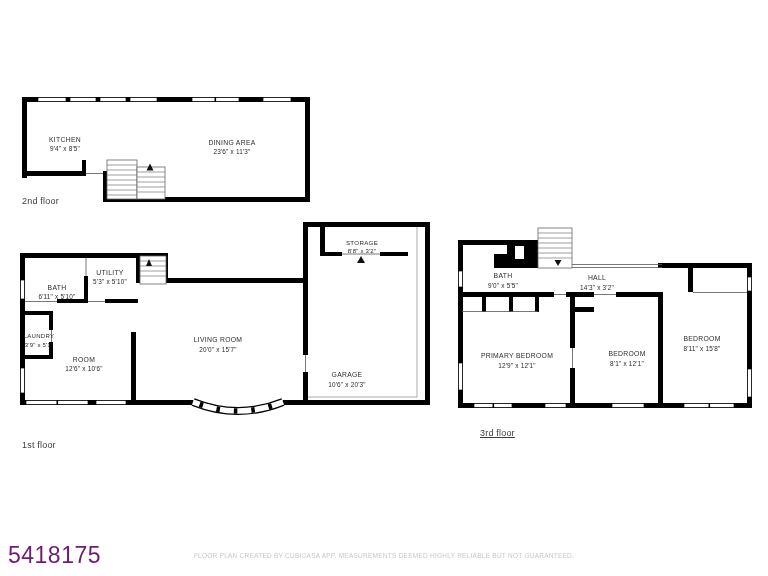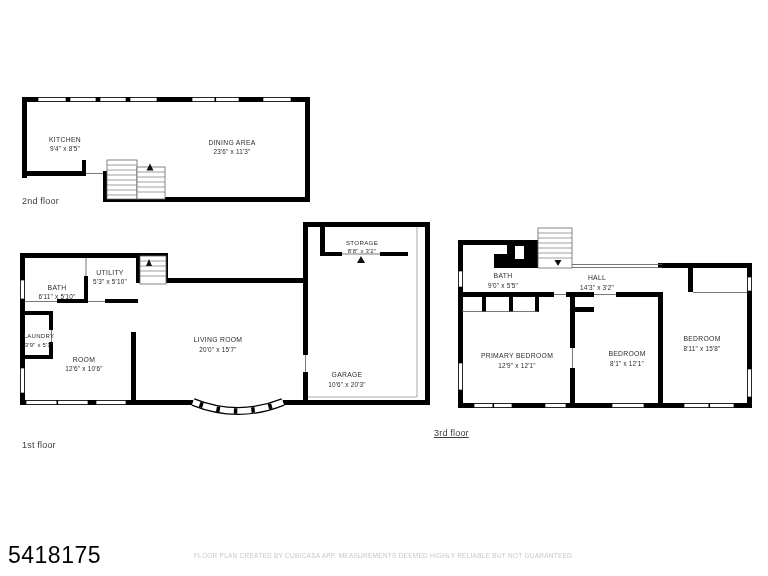--- a/index.html
+++ b/index.html
@@ -1,20 +1,20 @@
 <!DOCTYPE html>
 <html><head>
 <meta charset="utf-8">
 <style>
   html,body{margin:0;padding:0;background:#ffffff;}
   .canvas{position:relative;width:768px;height:576px;background:#ffffff;overflow:hidden;
           font-family:"Liberation Sans", sans-serif;}
   .floor-svg{position:absolute;}
   .floor-label{position:absolute;font-size:9px;color:#3d3d3d;letter-spacing:.2px;}
-  .listing-id{position:absolute;left:8px;top:542px;font-size:23px;color:#000000;letter-spacing:.5px;}
+  .listing-id{position:absolute;left:8px;top:542px;font-size:23px;color:#701a75;letter-spacing:.5px;}
   .disclaimer{position:absolute;left:0;top:552px;width:768px;text-align:center;
               font-size:6.5px;color:#c7c7c7;letter-spacing:.25px;}
   
   .wall{fill:#000;}
   .thin{stroke:#555;stroke-width:.8;fill:none;}
   .thin2{stroke:#888;stroke-width:.7;fill:none;}
   .win{fill:#fff;stroke:#000;stroke-width:.7;}
   .tick{fill:#000;}
   .stairbox{fill:#fff;stroke:#666;stroke-width:.8;}
   .tread{stroke:#777;stroke-width:.7;}
@@ -240,17 +240,17 @@
     </g>
     <g>
       <text class="rname" x="627" y="356">BEDROOM</text>
       <text class="rdims" x="627" y="366">8'1" x 12'1"</text>
     </g>
     <g>
       <text class="rname" x="702" y="341">BEDROOM</text>
       <text class="rdims" x="702" y="351">8'11" x 15'8"</text>
     </g>
   </svg>
-  <div class="floor-label" style="left:434px;top:428px;text-decoration:underline;">3rd floor</div>
+  <div class="floor-label" style="left:480px;top:428px;text-decoration:underline;">3rd floor</div>
 
   <div class="listing-id">5418175</div>
   <div class="disclaimer">FLOOR PLAN CREATED BY CUBICASA APP. MEASUREMENTS DEEMED HIGHLY RELIABLE BUT NOT GUARANTEED.</div>
 </div>
 
 </body></html>

